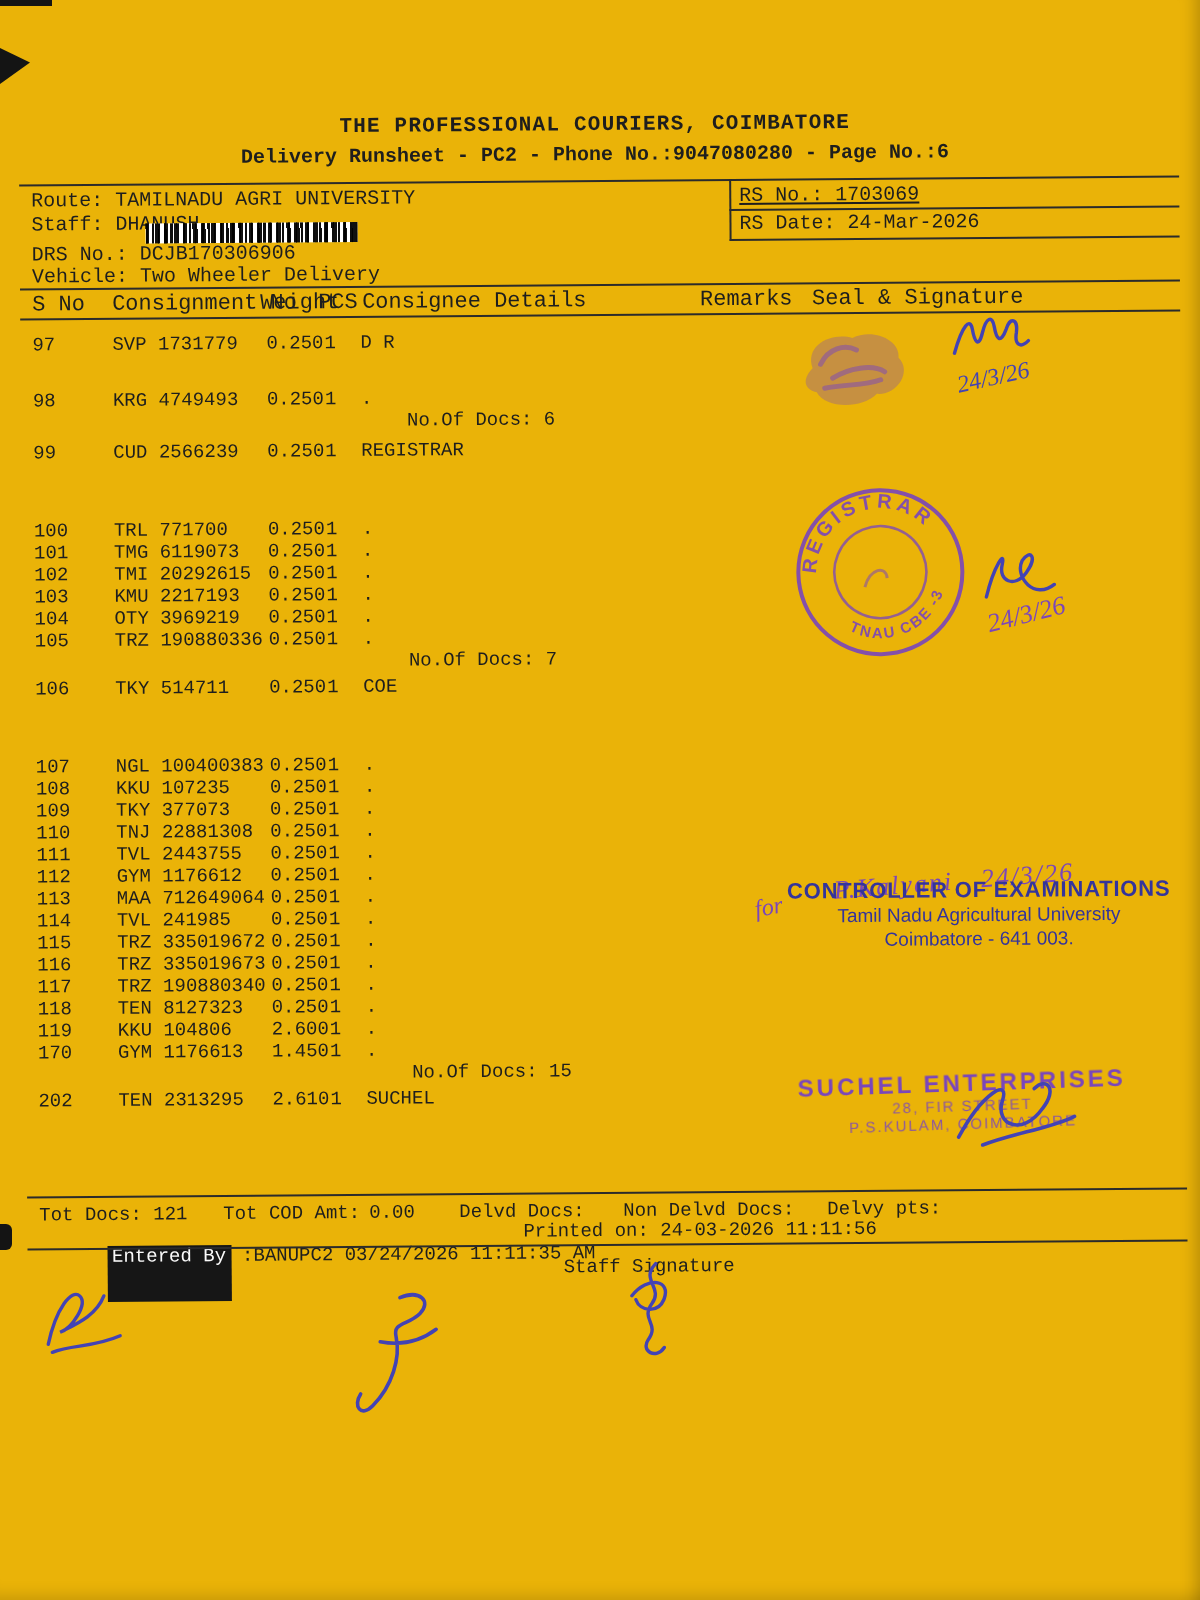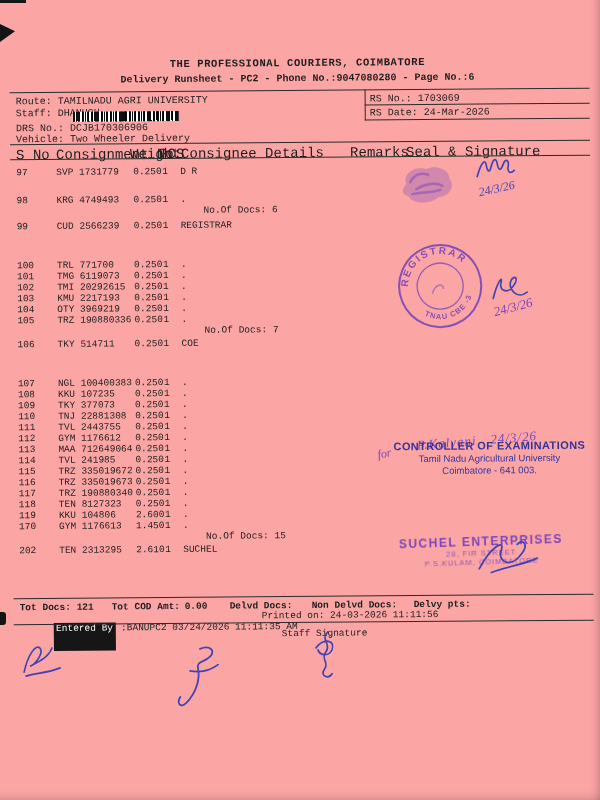--- a/index.html
+++ b/index.html
@@ -1,16 +1,16 @@
 <!DOCTYPE html>
 <html style="--stamp-purple: #7a46bb; --stamp-indigo: #34349b; --ink-blue: #4343b4;"><head>
 <meta charset="utf-8">
 <style>
   html,body{margin:0;padding:0;background:#e9e9e9;}
-  .page{position:relative;width:600px;height:800px;background:#fca5a5;overflow:hidden;
+  .page{position:relative;width:600px;height:800px;background:#eab308;overflow:hidden;
         font-family:"Liberation Mono","DejaVu Sans Mono",monospace;color:#1e1e1e;
         box-shadow:inset -10px 0 8px -8px rgba(0,0,0,.22), inset 0 -10px 8px -8px rgba(0,0,0,.16);}
   .content{position:absolute;inset:0;transform:rotate(-0.45deg);transform-origin:50% 50%;}
   .abs{position:absolute;}
   .hr{position:absolute;height:1px;background:#2b2b2b;}
   .line{font-size:10px;line-height:11px;white-space:pre;}
   .small{font-size:9.5px;line-height:11px;white-space:pre;}
 
   .title{top:57px;left:0;right:0;text-align:center;font-weight:bold;font-size:10.5px;letter-spacing:.6px;}
   .subtitle{top:73px;left:0;right:0;text-align:center;font-weight:bold;font-size:10px;}
@@ -18,38 +18,38 @@
   .hr-top{left:12px;right:8px;top:90px;}
   .l-route{left:18px;top:94px;}
   .l-staff{left:18px;top:106px;}
   .barcode{left:75px;top:110px;width:106px;height:10px;
     background:
       repeating-linear-gradient(90deg, rgba(0,0,0,.95) 0 1.2px, rgba(255,255,255,0) 1.2px 3.1px),
       repeating-linear-gradient(90deg, #111 0 1.8px, #fff 1.8px 4.7px);}
   .l-drs{left:18px;top:121px;}
   .l-vehicle{left:18px;top:132px;}
   .vline{left:367px;top:90px;width:1px;height:31px;background:#2b2b2b;position:absolute;}
-  .l-rsno{left:372px;top:94px;}
+  .l-rsno{left:372px;top:94px;text-decoration:underline;}
   .rhr1{left:367px;right:8px;top:105px;}
   .l-rsdate{left:372px;top:108px;}
   .rhr2{left:367px;right:8px;top:120px;}
 
   .hr-th1{left:12px;right:8px;top:142px;}
   .hr-th2{left:12px;right:8px;top:157px;}
-  .th{top:145px;font-size:14px;white-space:pre;}
+  .th{top:145px;font-size:11px;white-space:pre;}
   .h1{left:18px;}.h2{left:58px;}.h3{left:132px;}.h4{left:161px;}.h5{left:183px;}.h6{left:352px;}.h7{left:408px;}
 
   .tbody{left:18px;top:165px;right:0;position:absolute;}
   .trow{display:flex;height:11px;line-height:11px;font-size:9.5px;white-space:pre;}
   .c-sno{width:40px;}.c-con{width:77px;}.c-wt{width:29px;}.c-pcs{width:18px;}.c-det{flex:1;}
   .docs-note{height:11px;line-height:11px;font-size:9.5px;padding-left:187px;white-space:pre;}
 
   .hr-f1{left:12px;right:8px;top:596px;}
   .hr-f2{left:12px;right:8px;top:622px;}
-  .tt{top:600px;font-weight:bold;}
+  .tt{top:600px;}
   .t1{left:18px;}.t2{left:110px;}.t3{left:183px;}.t4{left:228px;}.t5{left:310px;}.t6{left:412px;}
   .l-entered{left:18px;top:610px;}
   .l-printed{left:260px;top:610px;}
   .l-verified{left:18px;top:628px;}
   .l-staffsig{left:280px;top:628px;}
   .inv{background:#161616;color:#fafafa;padding:0 3px 17px 2px;margin-right:5px;}
 
   .hw{font-family:"Liberation Serif","DejaVu Serif",serif;font-style:italic;white-space:pre;}
   .sig{color:var(--ink-blue,#4343b4);}
   .stamp-blob{left:394px;top:163px;color:var(--stamp-purple,#7a46bb);}

